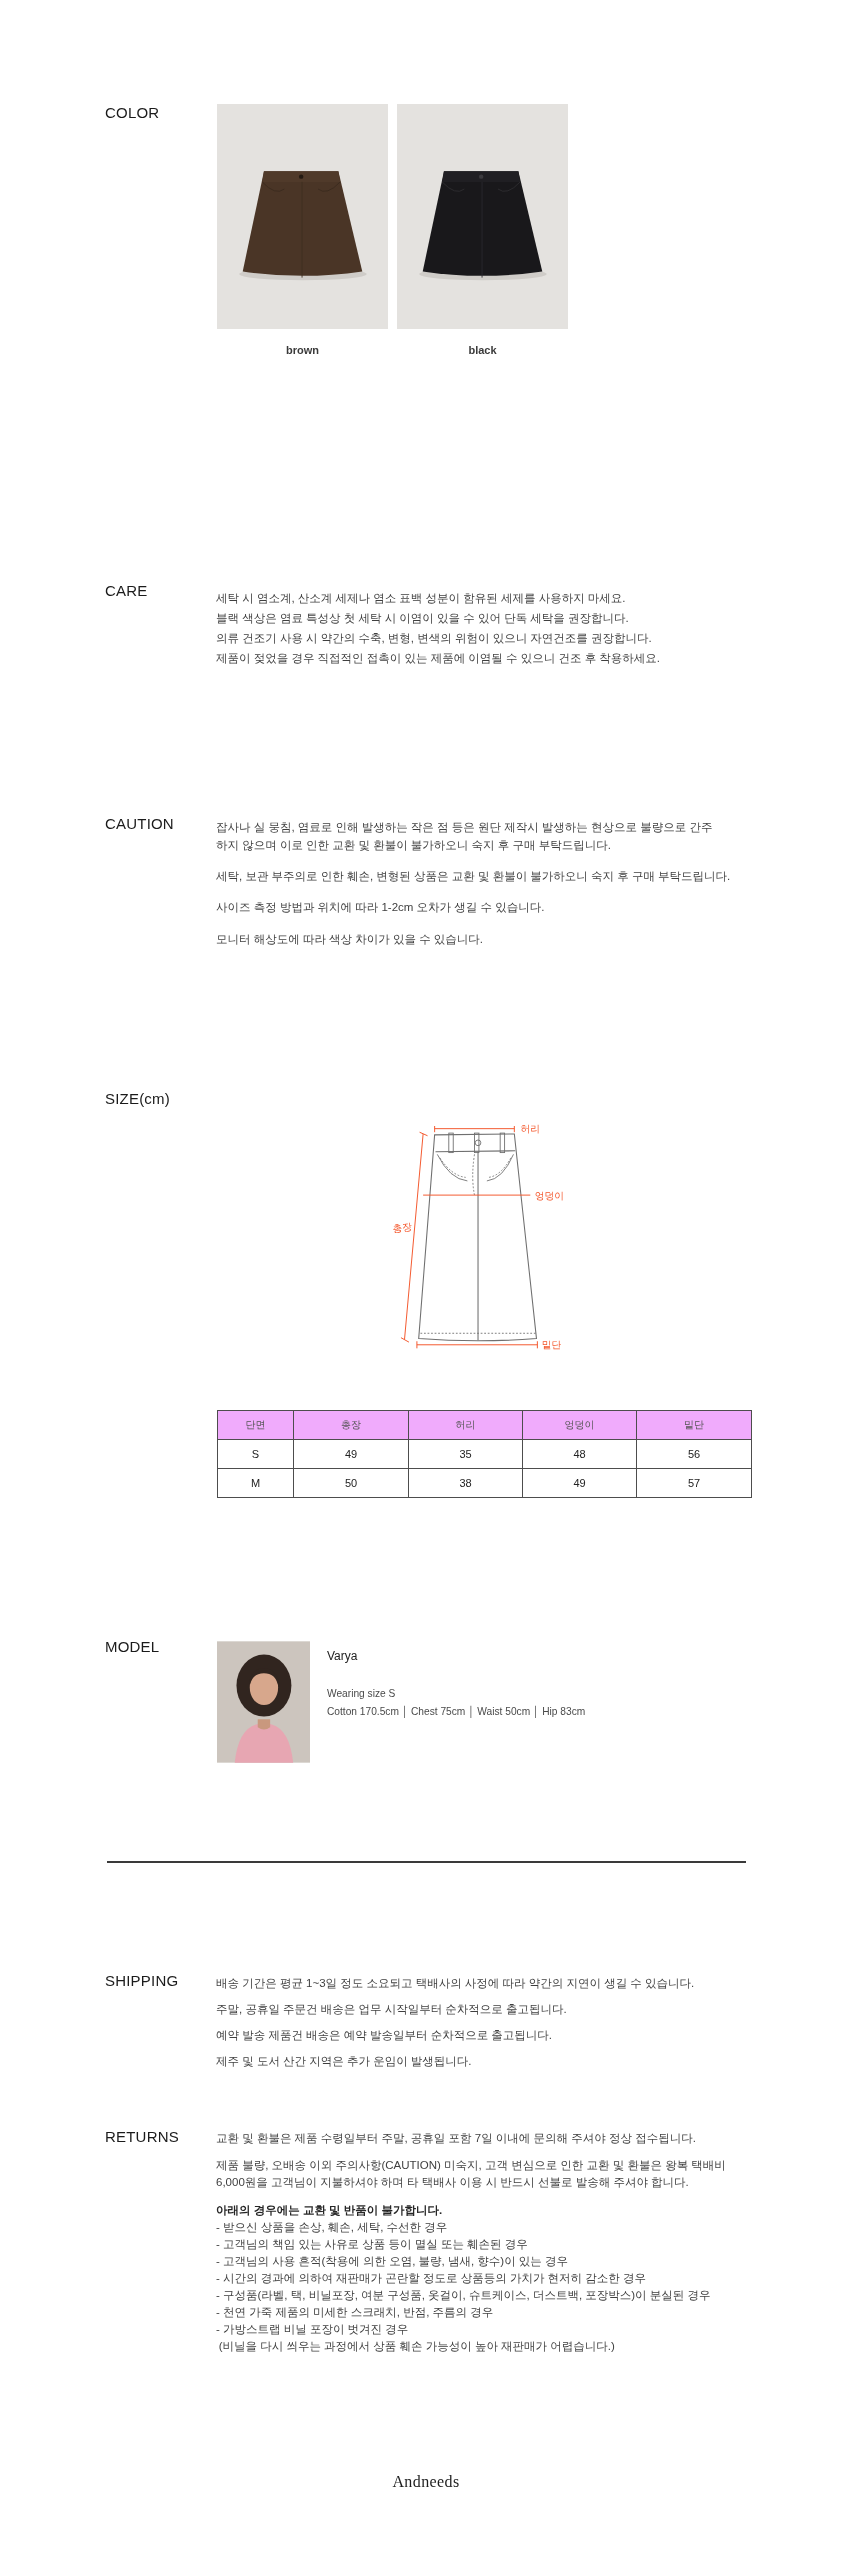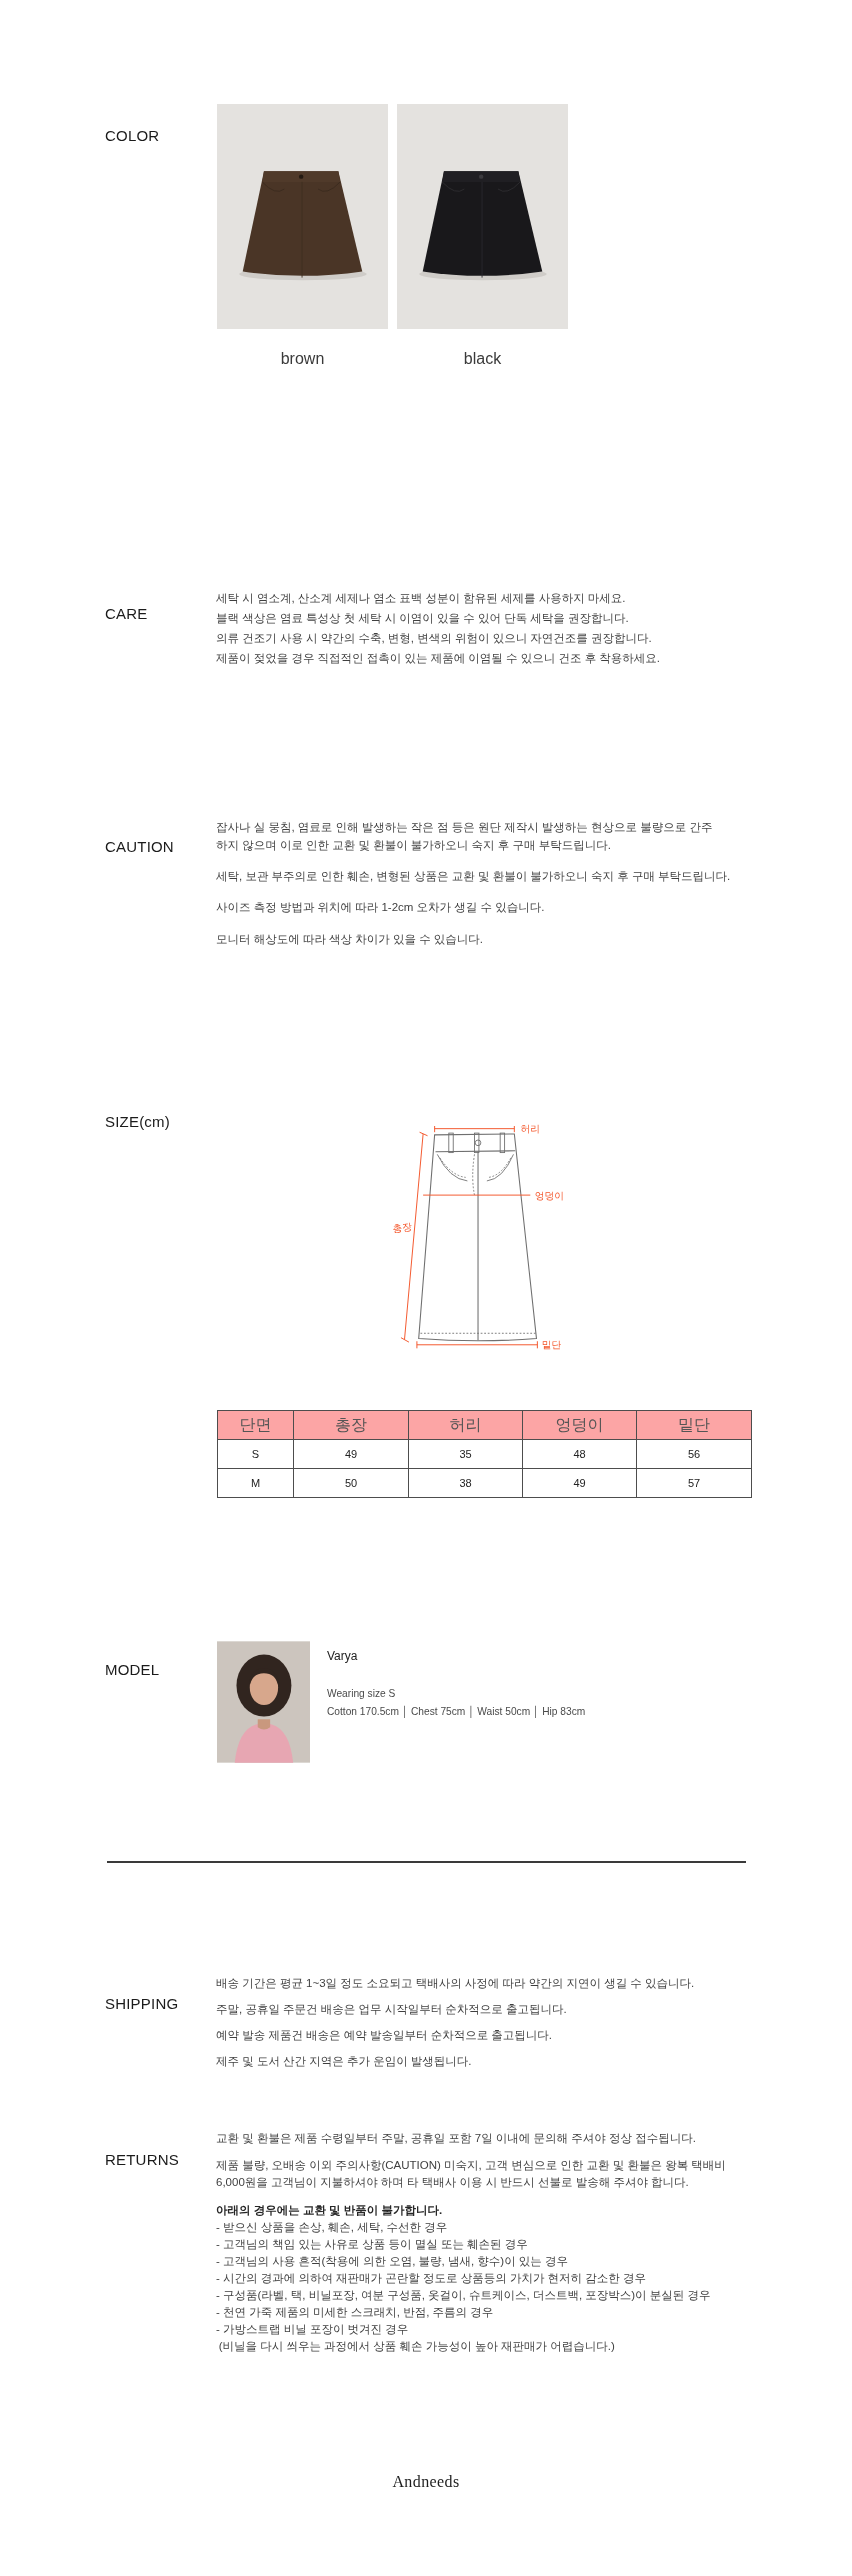--- a/index.html
+++ b/index.html
@@ -1,33 +1,33 @@
 <!DOCTYPE html>
 <html style="font-size:14px"><head>
 <meta charset="utf-8">
 <style>
   html,body{margin:0;padding:0;background:#ffffff;}
   body{font-family:"Liberation Sans","DejaVu Sans",sans-serif;color:#3c3c3c;}
   .page{position:relative;width:852px;height:2576px;background:#fff;overflow:hidden;}
   .sec{position:absolute;left:0;width:852px;}
-  .sec-label{position:absolute;left:105px;top:0;font-size:15px;letter-spacing:0.2px;color:#1b1b1b;font-weight:400;white-space:nowrap;margin-top:23px;}
+  .sec-label{position:absolute;left:105px;top:0;font-size:15px;letter-spacing:0.2px;color:#1b1b1b;font-weight:400;white-space:nowrap;}
   .body-13{font-size:11.5px;color:#3f3f3f;}
   
   .swatch-row{position:absolute;left:217px;top:0;display:flex;gap:9px;}
   .swatch{width:171px;}
   .swatch-img{width:171px;height:225px;background:linear-gradient(180deg,#e7e5e3 0%,#e3e1de 60%,#dddbd8 100%);display:block;}
-  .swatch-cap{margin-top:21px;text-align:center;font-size:16px;color:#3a3a3a;}
+  .swatch-cap{margin-top:15px;text-align:center;font-size:11px;color:#3a3a3a;font-weight:bold;}
   
   .care-lines div{line-height:20px;}
   .caution p{margin:0 0 13.3px 0;line-height:18px;}
   
   .size-diagram{position:absolute;left:393px;top:34px;}
   .size-table{position:absolute;left:217px;top:320px;border-collapse:collapse;}
   .size-table th,.size-table td{border:0.9px solid #4d4d4d;text-align:center;height:28px;padding:0;}
-  .size-table th{background:#fca5a5;font-weight:400;color:#555;font-size:16px;}
+  .size-table th{background:#f0abfc;font-weight:400;color:#555;font-size:10px;}
   .size-table td{font-size:11px;color:#222;}
   .col-a{width:75px}.col-b{width:114px}.col-c{width:113px}.col-d{width:113px}.col-e{width:114px}
   
   .model-photo{position:absolute;left:217px;top:2.7px;width:93px;height:122px;display:block;}
   .model-info{position:absolute;left:327px;top:10.7px;}
   .model-name{font-size:12px;color:#222;margin-bottom:25px;}
   .model-line{font-size:10.2px;color:#4a4a4a;margin-bottom:7px;}
   
   .divider{position:absolute;left:107px;top:1861px;width:639px;height:1.8px;background:#3a3a3a;}
   

